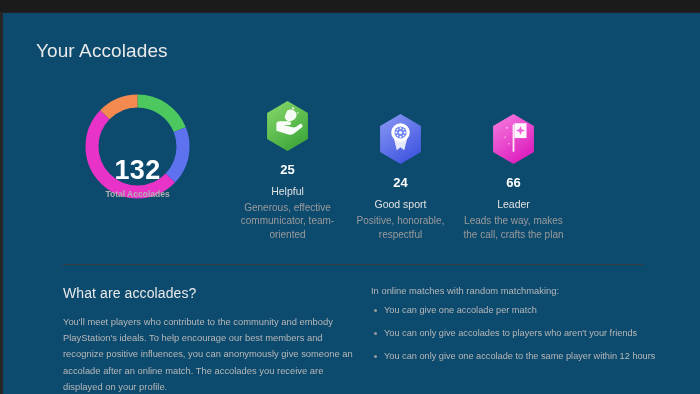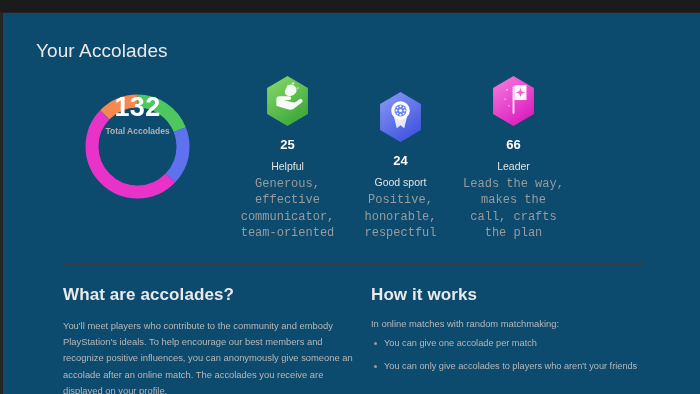--- a/index.html
+++ b/index.html
@@ -39,21 +39,21 @@
   #donut-wrap {
     position:absolute;
     left:82px; top:3px;
     width:105px; height:105px;
   }
   #donut-svg { display:block; width:105px; height:105px; }
   #donut-center {
     position:absolute; left:0; top:0;
     width:105px; height:105px;
     display:flex; flex-direction:column;
-    align-items:center; justify-content:flex-start;
+    align-items:center; justify-content:flex-end;
   }
   #donut-total {
     font-size:27px; font-weight:700; color:#ffffff;
     line-height:1; letter-spacing:.3px;
   }
   #donut-label {
     margin-top:5px;
     font-size:8.5px; color:#b2b2b2; font-weight:700;
   }
 
@@ -70,40 +70,40 @@
   .badge-count {
     margin-top:10px;
     font-size:13px; font-weight:700; color:#fff;
   }
   .badge-name {
     margin-top:8px;
     font-size:10.5px; color:#e2e2e2; font-weight:400;
   }
   .badge-desc {
     margin-top:4px;
-    font-size:12px; color:#9b9b9b; line-height:1.35;
-    text-align:center; width:104px;font-family:Liberation Mono, monospace;
+    font-size:10px; color:#9b9b9b; line-height:1.35;
+    text-align:center; width:104px;
   }
 
   
   #divider {
     position:absolute;
     left:60px; top:251px;
     width:580px; height:1px;
     background:#3a3a3a;
   }
 
   
   #bottom { position:absolute; left:0; top:272px; width:700px; }
   .col { position:absolute; top:0; }
   #col-about { left:60px; width:290px; }
   #col-how   { left:368px; width:300px; }
 
   .col-title {
-    font-size:17px; font-weight:700; color:#e9e9e9;
+    font-size:14px; font-weight:400; color:#e9e9e9;
     margin-bottom:13px; letter-spacing:.1px;
   }
   .col-body {
     font-size:9.4px; color:#b8b8b8; line-height:1.72;
   }
   #how-intro { font-size:9.4px; color:#b8b8b8; margin-bottom:8px; }
   #how-list { list-style:none; }
   #how-list li {
     position:relative;
     padding-left:13px;
@@ -219,22 +219,22 @@
 
   <div id="divider"></div>
 
   <div id="bottom">
     <div class="col" id="col-about">
       <div class="col-title">What are accolades?</div>
       <div class="col-body">You'll meet players who contribute to the community and embody PlayStation's ideals. To help encourage our best members and recognize positive influences, you can anonymously give someone an accolade after an online match. The accolades you receive are displayed on your profile.</div>
     </div>
 
     <div class="col" id="col-how">
-      <div class="col-title">How it works</div>
       <div id="how-intro">In online matches with random matchmaking:</div>
       <ul id="how-list">
           <li>You can give one accolade per match</li>
           <li>You can only give accolades to players who aren't your friends</li>
+          <li>You can only give one accolade to the same player within 12 hours</li>
         </ul>
     </div>
   </div>
 
 </div>
 
 </body></html>

